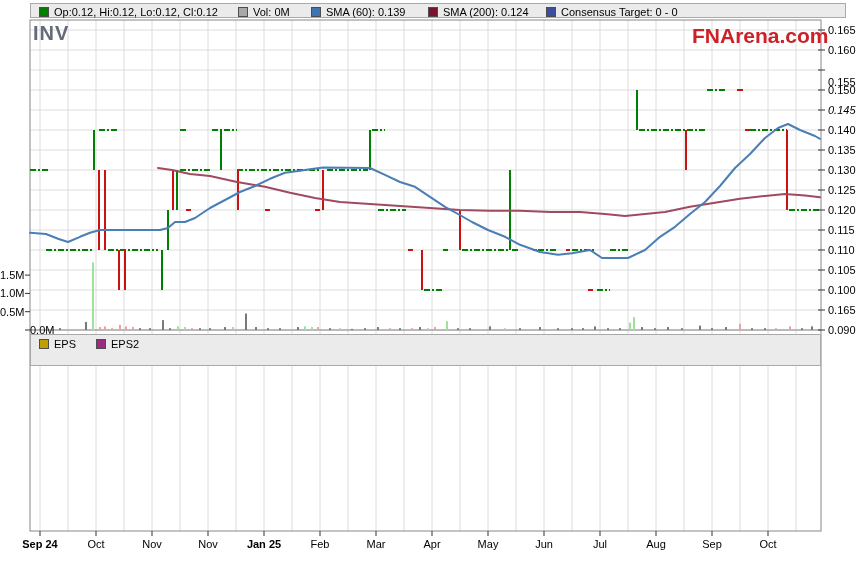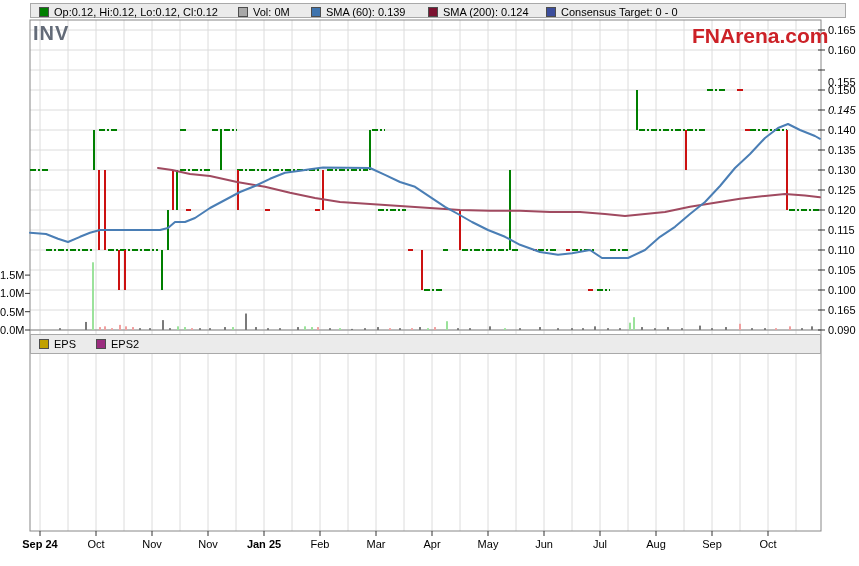--- a/index.html
+++ b/index.html
@@ -1,21 +1,21 @@
 <!DOCTYPE html>
 <html><head>
 <meta charset="utf-8">
 <style>
   html,body{margin:0;padding:0;background:#fff;width:859px;height:566px;overflow:hidden;
     font-family:"Liberation Sans",sans-serif;}
   .wrap{position:relative;width:859px;height:566px;}
   svg{position:absolute;left:0;top:0;}
   .legend-strip{position:absolute;left:30px;top:3px;width:816px;height:15px;
     background:#ebebeb;border:1px solid #a9a9a9;box-sizing:border-box;z-index:3;}
-  .eps-strip{position:absolute;left:30px;top:334px;width:791px;height:20px;
+  .eps-strip{position:absolute;left:30px;top:334px;width:791px;height:32px;
     background:#ebebeb;border:1px solid #a9a9a9;box-sizing:border-box;z-index:3;text-align:right;}
   .litem{position:absolute;top:1px;height:13px;display:flex;align-items:center;
     font-size:11px;color:#000;white-space:nowrap;}
   .sq{width:8px;height:8px;border:1px solid #4d4d4d;display:inline-block;margin-right:5px;flex:none;}
   .symbol{position:absolute;left:33px;top:22px;font-size:20px;font-weight:bold;
     color:#636b78;letter-spacing:1px;z-index:2;}
   .brand{position:absolute;left:692px;top:24px;font-size:21px;font-weight:bold;
     color:#cc2127;z-index:2;}
   .axlbl{position:absolute;font-size:11px;color:#000;white-space:nowrap;z-index:2;}
   .ylbl{text-align:left;}
@@ -293,21 +293,21 @@
       <div class="axlbl ylbl" style="left: 828px; top: 204px;">0.120</div>
       <div class="axlbl ylbl" style="left: 828px; top: 224px;">0.115</div>
       <div class="axlbl ylbl" style="left: 828px; top: 244px;">0.110</div>
       <div class="axlbl ylbl" style="left: 828px; top: 264px;">0.105</div>
       <div class="axlbl ylbl" style="left: 828px; top: 284px;">0.100</div>
       <div class="axlbl ylbl" style="left: 828px; top: 304px;">0.165</div>
       <div class="axlbl ylbl" style="left: 828px; top: 324px;">0.090</div>
       <div class="axlbl vlbl" style="left: 0px; top: 269.1px;">1.5M</div>
       <div class="axlbl vlbl" style="left: 0px; top: 287.4px;">1.0M</div>
       <div class="axlbl vlbl" style="left: 0px; top: 305.7px;">0.5M</div>
-      <div class="axlbl vlbl" style="left: 0px; top: 324px;">0.0M</div>
+      <div class="axlbl vlbl" style="left: 0px; top: 324px; padding-left: 30px;">0.0M</div>
       <div class="axlbl xlbl bold" style="left: 40px; top: 538px;">Sep 24</div>
       <div class="axlbl xlbl" style="left: 96px; top: 538px;">Oct</div>
       <div class="axlbl xlbl" style="left: 152px; top: 538px;">Nov</div>
       <div class="axlbl xlbl" style="left: 208px; top: 538px;">Nov</div>
       <div class="axlbl xlbl bold" style="left: 264px; top: 538px;">Jan 25</div>
       <div class="axlbl xlbl" style="left: 320px; top: 538px;">Feb</div>
       <div class="axlbl xlbl" style="left: 376px; top: 538px;">Mar</div>
       <div class="axlbl xlbl" style="left: 432px; top: 538px;">Apr</div>
       <div class="axlbl xlbl" style="left: 488px; top: 538px;">May</div>
       <div class="axlbl xlbl" style="left: 544px; top: 538px;">Jun</div>

